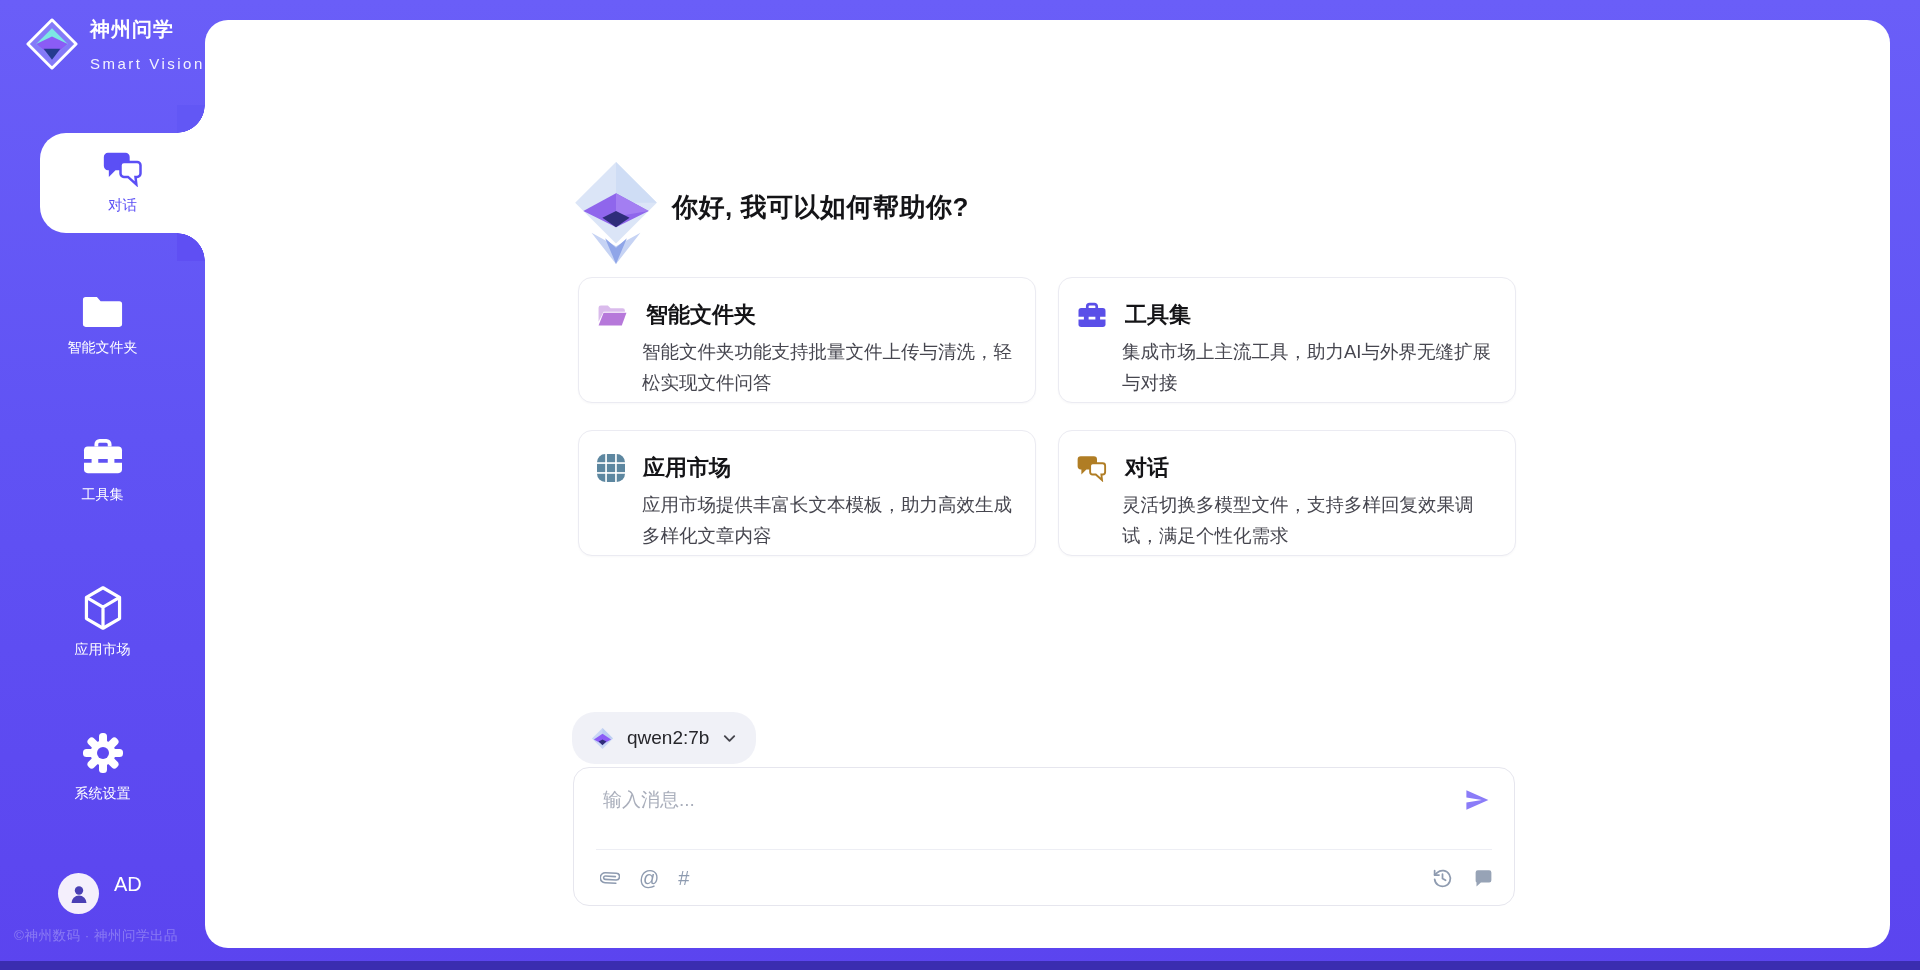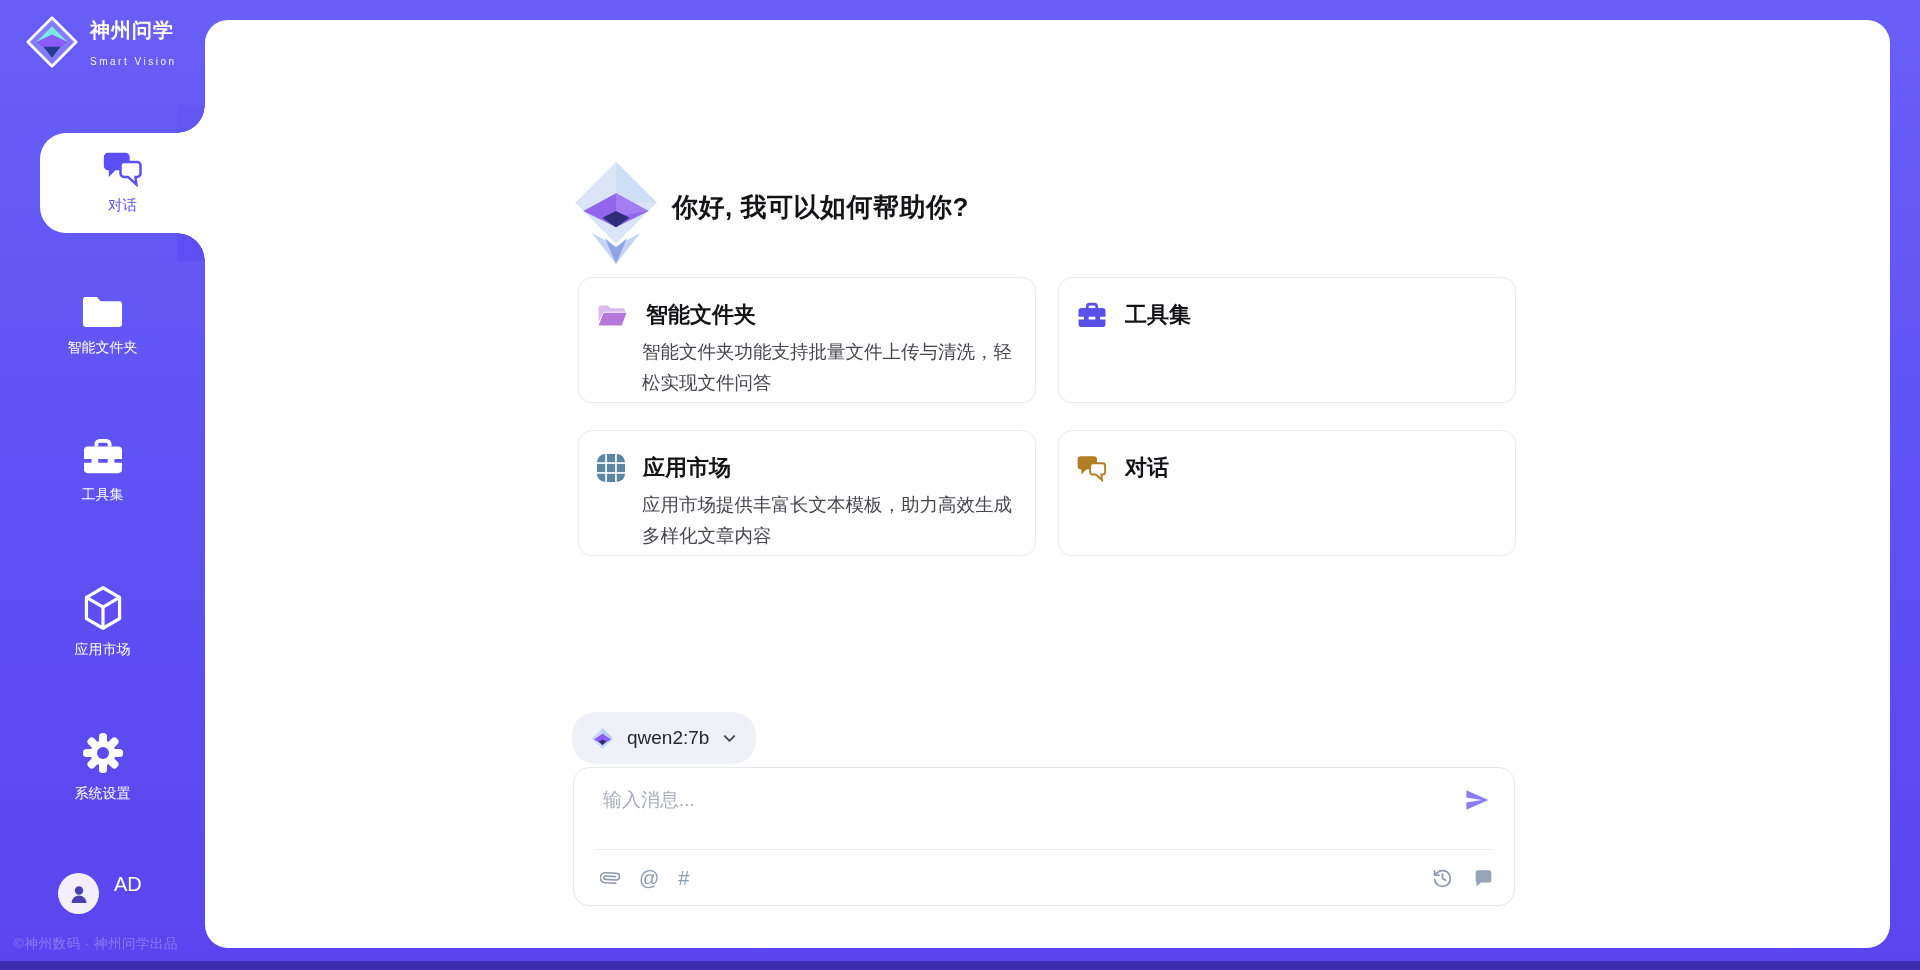--- a/index.html
+++ b/index.html
@@ -15,21 +15,21 @@
   
   .panel {
     position:absolute; left:205px; top:20px; width:1685px; height:928px;
     background:#ffffff; border-radius:23px;
   }
 
   
   .sidebar { position:absolute; left:0; top:0; width:205px; height:970px; }
   .brand { position:absolute; left:26px; top:16px; display:flex; align-items:center; gap:12px; }
   .brand-text .brand-name { color:#fff; font-size:20px; font-weight:bold; letter-spacing:1px; }
-  .brand-text .brand-sub { color:rgba(255,255,255,.92); font-size:10px; letter-spacing:2.5px; margin-top:12px; }
+  .brand-text .brand-sub { color:rgba(255,255,255,.92); font-size:15px; letter-spacing:2.5px; margin-top:12px; }
 
   .nav-active {
     position:absolute; left:40px; top:133px; width:165px; height:100px;
     background:#fff; border-radius:26px 0 0 26px;
     display:flex; flex-direction:column; align-items:center; justify-content:center; gap:9px;
     color:#5b4ff5; cursor:pointer;
   }
   .nav-active .nav-label { color:#5b4ff5; font-size:14.5px; }
   .scoop { position:absolute; left:177px; width:28px; height:28px; }
   .scoop-top { top:105px; background:radial-gradient(circle 28px at 0 0, #6257f5 27.5px, #ffffff 28px); }
@@ -39,21 +39,21 @@
     position:absolute; left:0; width:205px;
     display:flex; flex-direction:column; align-items:center; gap:10px;
     color:#fff; cursor:pointer;
   }
   .nav-label { font-size:14px; color:inherit; }
   .ni-2 { top:295px; } .ni-3 { top:438px; } .ni-4 { top:585px; } .ni-5 { top:731px; }
 
   .user-row { position:absolute; left:58px; top:873px; display:flex; align-items:flex-start; gap:15px; cursor:pointer; }
   .avatar { width:41px; height:41px; border-radius:50%; background:#f4effc; display:flex; align-items:center; justify-content:center; color:#4a3fb5; }
   .user-initials { color:#fff; font-size:20px; }
-  .copyright { position:absolute; left:14px; top:927px; font-size:13.5px; color:rgba(255,255,255,.28); letter-spacing:.5px;margin-top:8px; }
+  .copyright { position:absolute; left:14px; top:927px; font-size:13.5px; color:rgba(255,255,255,.28); letter-spacing:.5px; }
 
   
   .hero-logo { position:absolute; left:370px; top:142px; }
   .hero-title { position:absolute; left:467px; top:170px; font-size:26px; font-weight:bold; color:#141417; letter-spacing:.5px; }
 
   
   .cards {
     position:absolute; left:373px; top:257px;
     display:grid; grid-template-columns:458px 458px; grid-auto-rows:126px; gap:27px 22px;
   }
@@ -131,20 +131,21 @@
           <svg width="30" height="27" viewBox="0 0 44 40">
             <path d="M15 9 V6.5 A3.5 3.5 0 0 1 18.5 3 h7 A3.5 3.5 0 0 1 29 6.5 V9" fill="none" stroke="currentColor" stroke-width="4"></path>
             <path d="M2 13 a4 4 0 0 1 4 -4 h32 a4 4 0 0 1 4 4 v9 H2 z" fill="currentColor"></path>
             <path d="M2 26 h40 v7 a4 4 0 0 1 -4 4 H6 a4 4 0 0 1 -4 -4 z" fill="currentColor"></path>
             <rect x="10" y="17" width="7" height="14" rx="2.5" fill="currentColor"></rect>
             <rect x="27" y="17" width="7" height="14" rx="2.5" fill="currentColor"></rect>
           </svg>
         </span>
         <span class="card-title">工具集</span>
       </div>
+      <div class="card-desc">集成市场上主流工具，助力AI与外界无缝扩展与对接</div>
     </div>
 
     <div class="card">
       <div class="card-head">
         <span class="card-icon" style="color: rgb(93, 135, 160);">
           <svg width="28" height="28" viewBox="0 0 34 34">
             <defs>
                 <clipPath id="gclip">
                   <rect x="0" y="0" width="34" height="34" rx="10"></rect>
                 </clipPath>
@@ -170,20 +171,21 @@
     <div class="card">
       <div class="card-head">
         <span class="card-icon" style="color: rgb(176, 125, 36);">
           <svg width="30" height="27" viewBox="0 0 48 43">
             <path d="M6 2 h21 a5 5 0 0 1 5 5 v11 a5 5 0 0 1 -5 5 H15 l-8 8 v-8 H6 a5 5 0 0 1 -5 -5 V7 a5 5 0 0 1 5 -5 z" fill="currentColor"></path>
             <path d="M25 13 h16 a4 4 0 0 1 4 4 v10 a4 4 0 0 1 -4 4 h-2 l1 9 -10 -9 h-5 a4 4 0 0 1 -4 -4 V17 a4 4 0 0 1 4 -4 z" fill="#ffffff" stroke="currentColor" stroke-width="3"></path>
           </svg>
         </span>
         <span class="card-title">对话</span>
       </div>
+      <div class="card-desc">灵活切换多模型文件，支持多样回复效果调试，满足个性化需求</div>
     </div>
   </div>
 
   <div class="model-pill">
     <span style="display:flex">
       <svg width="23" height="23" viewBox="0 0 24 24">
         <polygon points="12,1 23,12 12,23 1,12" fill="#c9d6f5"></polygon>
         <polygon points="12,1 23,12 12,12" fill="#bccdf2"></polygon>
         <polygon points="12,7 21,13 12,18 3,13" fill="#8b5cf6"></polygon>
         <polygon points="12,13 16,15 12,19 8,15" fill="#2f2d7a"></polygon>

